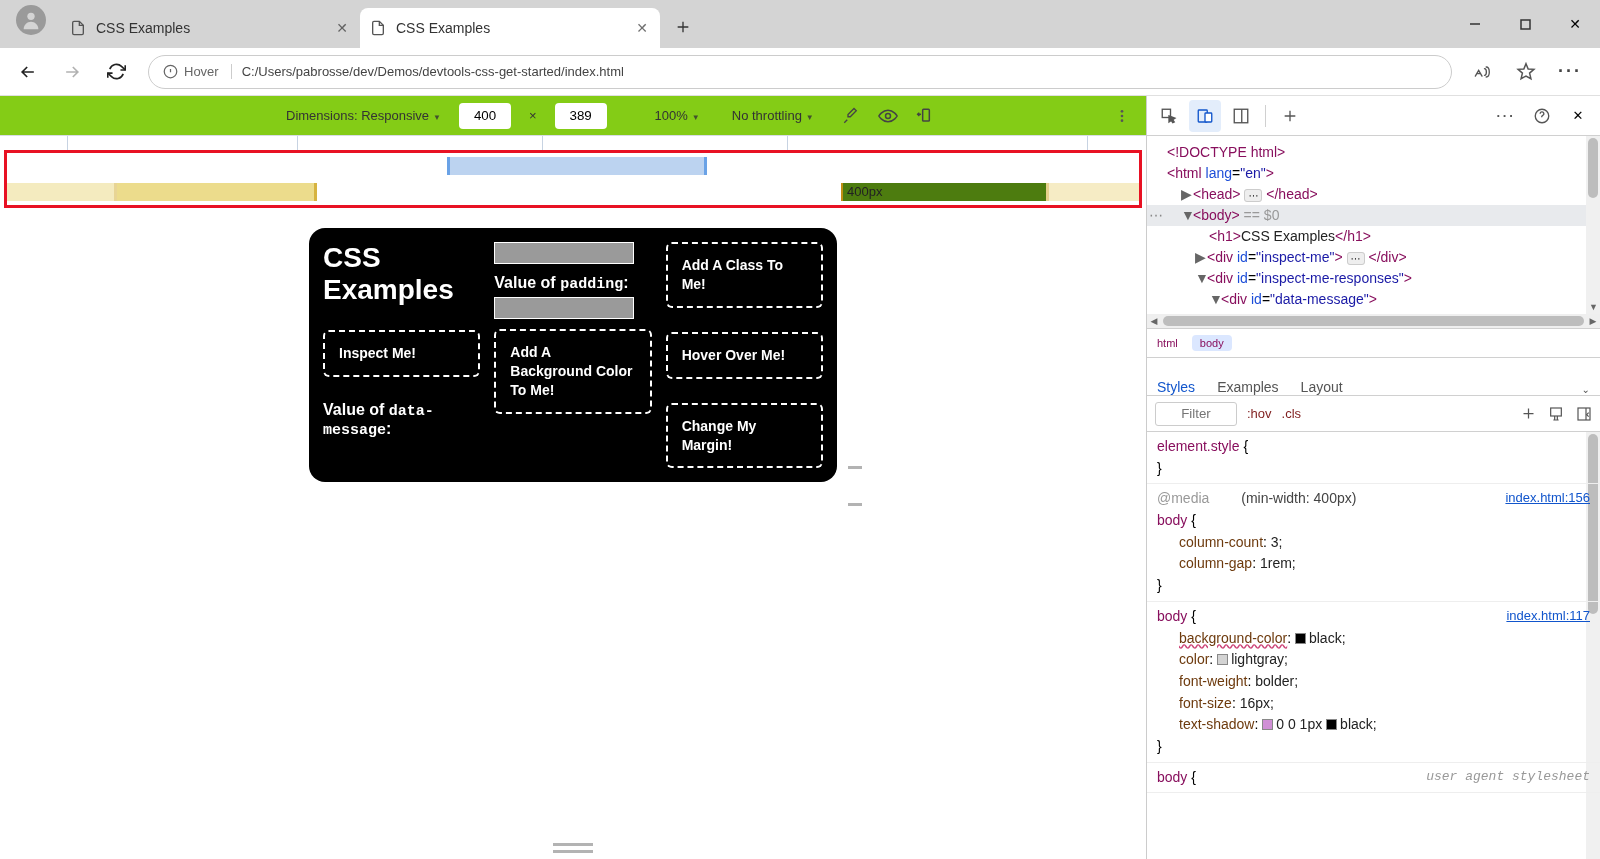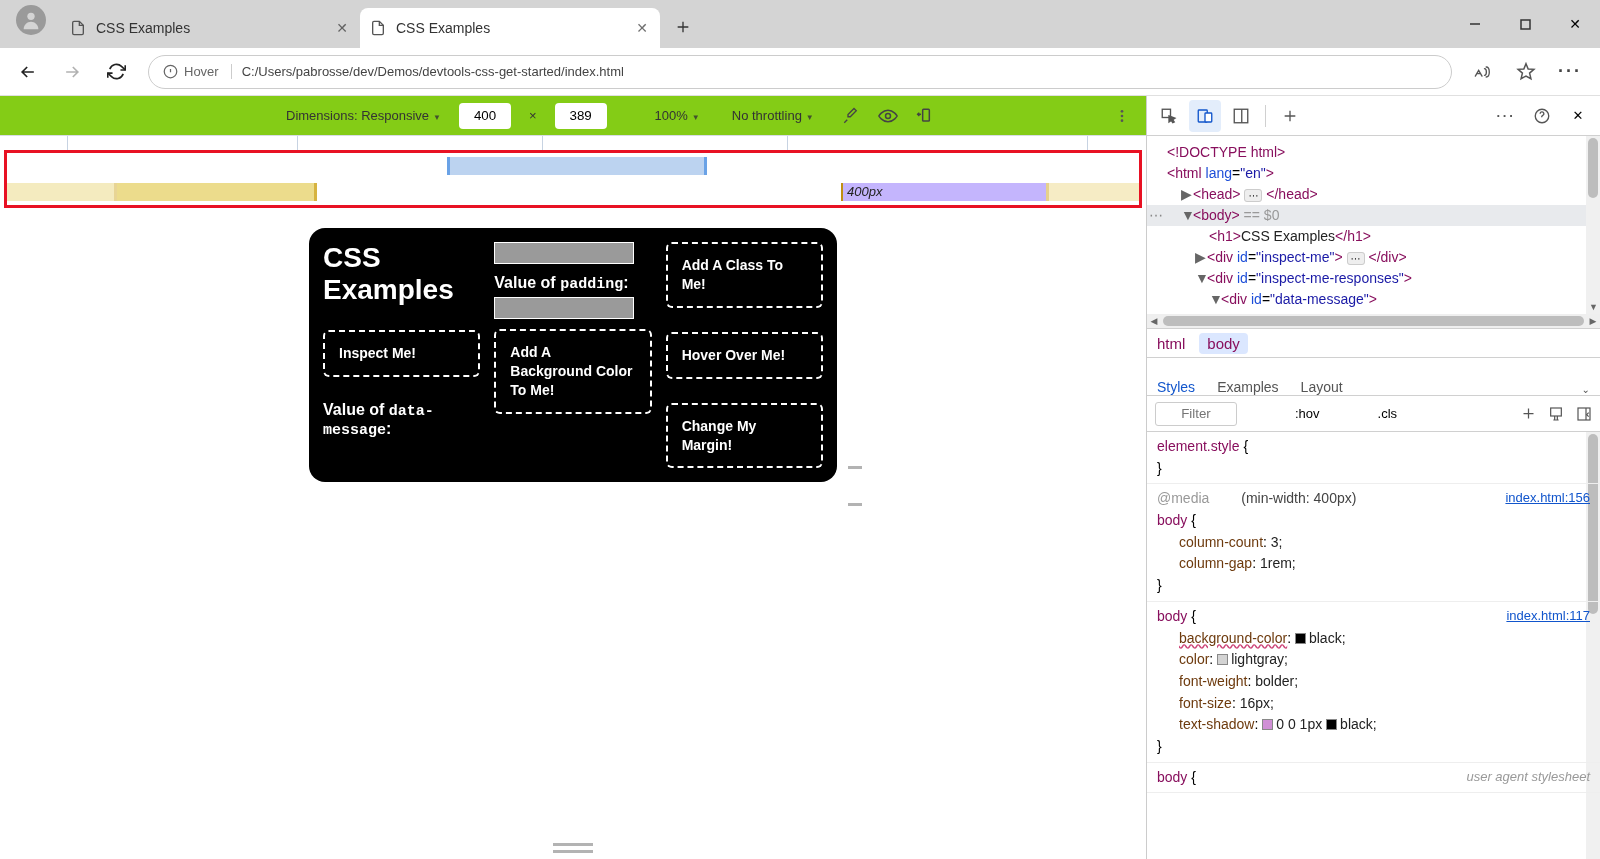--- a/index.html
+++ b/index.html
@@ -38,21 +38,21 @@
 .left-pane { width: 1146px; display: flex; flex-direction: column; position: relative; background: #fff; }
 
 
 .mq-area { border: 3px solid #e81123; margin: 0 4px 8px 4px; position: relative; background: #fff; }
 .mq-rows { position: relative; }
 .mq-rows .mq-row { height: 26px; position: relative; }
 .bar { position: absolute; top: 4px; height: 18px; border-radius: 0; }
 .bar.blue { background: #bcd3f0; border-left: 3px solid #6aa2e6; border-right: 3px solid #6aa2e6; }
 .bar.yellow-a { background: #ecdc8c; border-right: 3px solid #d6b340; }
 .bar.yellow-b { background: #f1e0a0; border-left: 3px solid #d6b340; }
-.bar.orange { background: #c4b5fd; border-left: 2px solid #c08f14; font-style: italic; }
+.bar.orange { background: #4d7c0f; border-left: 2px solid #c08f14; }
 .bar .lbl { position: absolute; left: 4px; top: 0; font-size: 13px; color: #222; line-height: 18px; }
 
 
 .viewport-wrap { flex: 1; display: flex; justify-content: center; align-items: flex-start; position: relative; }
 .resize-handle { position: absolute; right: 284px; top: 250px; width: 14px; height: 40px; display:flex; flex-direction: column; justify-content: space-between; }
 .resize-handle span { height: 3px; background: #b3b3b3; }
 .bottom-handle { position: absolute; bottom: 6px; left: 50%; transform: translateX(-50%); width: 40px; height: 10px; display:flex; flex-direction: column; justify-content: space-between; }
 .bottom-handle span { height: 3px; background: #b3b3b3; }
 .viewport { width: 528px; background: #000; color: #fff; border-radius: 16px; padding: 14px; column-count: 3; column-gap: 14px; font-family: Georgia, serif; margin-top: 12px; }
 .viewport h1 { font-size: 28px; font-weight: bold; break-inside: avoid; margin-bottom: 24px; }
@@ -77,38 +77,38 @@
 .dom-tree .attr { color: #1d4ed8; }
 .dom-tree .val { color: #1a1aa6; }
 .dom-tree .txt { color: #222; }
 .dom-tree .mute { color: #999; }
 .dom-tree .ellip { background: #eee; border: 1px solid #ccc; border-radius: 3px; padding: 0 3px; font-size: 10px; }
 .dom-tree .ellipsis-pre { position: absolute; left: 2px; color: #888; letter-spacing: 1px; }
 .hscroll { height: 14px; background: #efefef; display:flex; align-items:center; }
 .hscroll .thumb { flex: 1; height: 10px; background: #bdbdbd; border-radius: 6px; margin: 0 2px; }
 .hscroll .arr { width: 14px; text-align:center; font-size: 9px; color: #666; }
 
-.crumbs { height: 30px; border-top: 1px solid #d0d0d0; border-bottom: 1px solid #d0d0d0; display: flex; align-items: center; padding: 0 10px; gap: 14px; font-size: 15px; }
+.crumbs { height: 30px; border-top: 1px solid #d0d0d0; border-bottom: 1px solid #d0d0d0; display: flex; align-items: center; padding: 0 10px; gap: 14px; font-size: 11px; }
 .crumbs span.sel { background: #dbe7ff; padding: 2px 8px; border-radius: 4px; color: #880f5d; }
 .crumbs span { color: #880f5d; }
 
 .styles-tabs { height: 38px; border-bottom: 1px solid #d0d0d0; display: flex; align-items: flex-end; padding: 0 10px; gap: 22px; font-size: 14px; }
 .styles-tabs .st.active { color: #1256cc; font-weight: 500; }
 .styles-tabs .st { color: #555; }
 .styles-tabs .chev { margin-left: auto; font-size: 10px; color: #555; }
 
 .styles-toolbar { height: 36px; border-bottom: 1px solid #d0d0d0; display: flex; align-items: center; padding: 0 8px; gap: 10px; font-size: 13px; }
 .styles-toolbar input { width: 82px; height: 24px; border: 1px solid #ccc; border-radius: 3px; padding: 0 6px; text-align: center; }
-.styles-toolbar .tb { color: #000000; cursor:pointer;margin-left:48px; }
+.styles-toolbar .tb { color: #7f1d1d; cursor:pointer; }
 .styles-toolbar .right { margin-left: auto; display:flex; gap: 12px; align-items:center; }
 
 .rules { font-family: Consolas, monospace; font-size: 14px; overflow-y: auto; flex: 1; line-height: 1.55; position: relative; }
 .rule-block { padding: 4px 10px; border-bottom: 1px solid #eee; position: relative; }
 .rule-block .src { position: absolute; right: 10px; top: 4px; color: #1155cc; text-decoration: underline; font-size: 13px; }
-.rule-block .src.grey { color: #999; font-style: italic; text-decoration: none; }
+.rule-block .src.grey { color: #999; font-style: italic; text-decoration: none; font-family: Liberation Mono, monospace; }
 .sel-name { color: #880f5d; }
 .propname { color: #6d3a0d; }
 .propval { color: #222; }
 .media { color: #999; }
 .swatch { display:inline-block; width: 11px; height: 11px; border: 1px solid #888; vertical-align: -1px; margin-right: 3px; }
 .swatch.black { background: #000; }
 .swatch.lg { background: #d3d3d3; }
 .swatch.ts { background: #d08fd6; }
 .rule-block .indent { padding-left: 22px; }
 .wavy { text-decoration: underline wavy #cc4477; }

